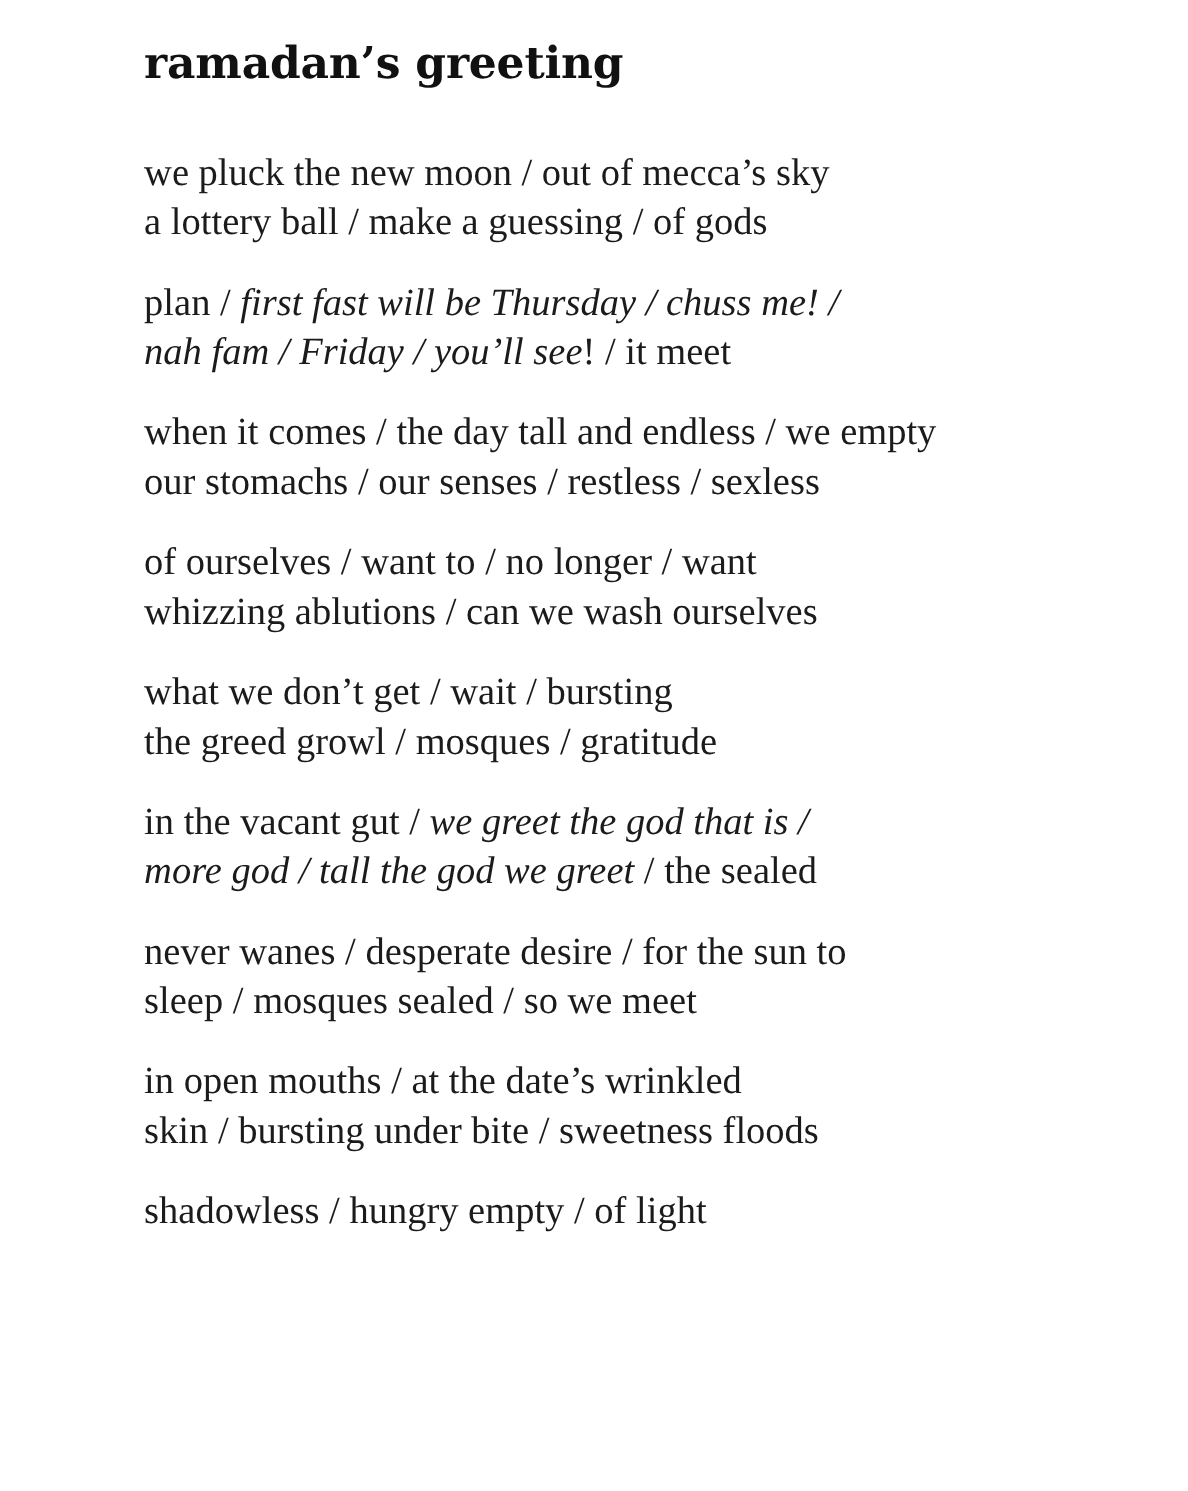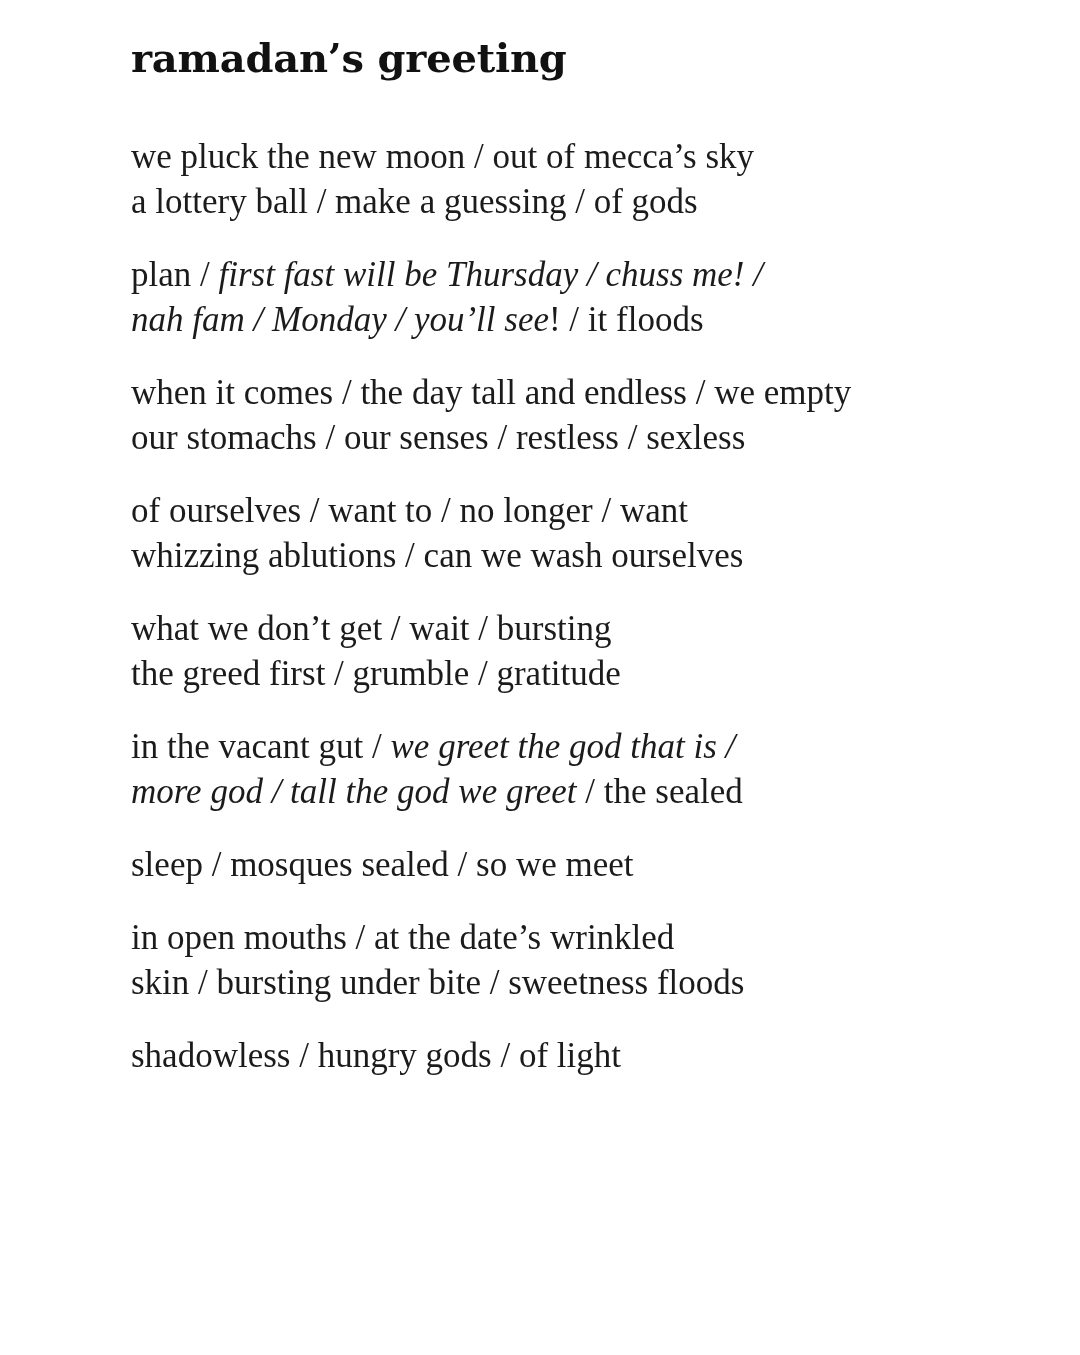--- a/index.html
+++ b/index.html
@@ -49,42 +49,43 @@
 
 <div class="page">
   <h1 class="poem-title">ramadan’s greeting</h1>
   <div id="poem-body">
       <div class="stanza">
         <div class="line"><span>we pluck the new moon / out of mecca’s sky</span></div>
         <div class="line"><span>a lottery ball / make a guessing / of gods</span></div>
       </div>
       <div class="stanza">
         <div class="line"><span>plan / </span><em>first fast will be Thursday / chuss me! /</em></div>
-        <div class="line"><em>nah fam / Monday / you’ll see</em><span>! / it floods</span></div>
+        <div class="line"><em>nah fam / Friday / you’ll see</em><span>! / it meet</span></div>
       </div>
       <div class="stanza">
         <div class="line"><span>when it comes / the day tall and endless / we empty</span></div>
         <div class="line"><span>our stomachs / our senses / restless / sexless</span></div>
       </div>
       <div class="stanza">
         <div class="line"><span>of ourselves / want to / no longer / want</span></div>
         <div class="line"><span>whizzing ablutions / can we wash ourselves</span></div>
       </div>
       <div class="stanza">
         <div class="line"><span>what we don’t get / wait / bursting</span></div>
-        <div class="line"><span>the greed first / grumble / gratitude</span></div>
+        <div class="line"><span>the greed growl / mosques / gratitude</span></div>
       </div>
       <div class="stanza">
         <div class="line"><span>in the vacant gut / </span><em>we greet the god that is /</em></div>
         <div class="line"><em>more god / tall the god we greet</em><span> / the sealed</span></div>
       </div>
       <div class="stanza">
+        <div class="line"><span>never wanes / desperate desire / for the sun to</span></div>
         <div class="line"><span>sleep / mosques sealed / so we meet</span></div>
       </div>
       <div class="stanza">
         <div class="line"><span>in open mouths / at the date’s wrinkled</span></div>
         <div class="line"><span>skin / bursting under bite / sweetness floods</span></div>
       </div>
       <div class="stanza">
-        <div class="line"><span>shadowless / hungry gods / of light</span></div>
+        <div class="line"><span>shadowless / hungry empty / of light</span></div>
       </div>
     </div>
 </div>
 
 </body></html>

